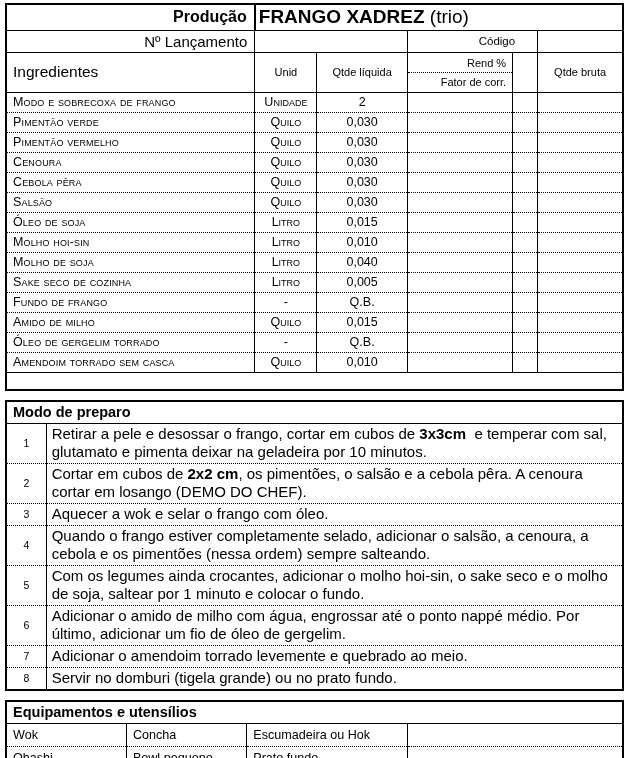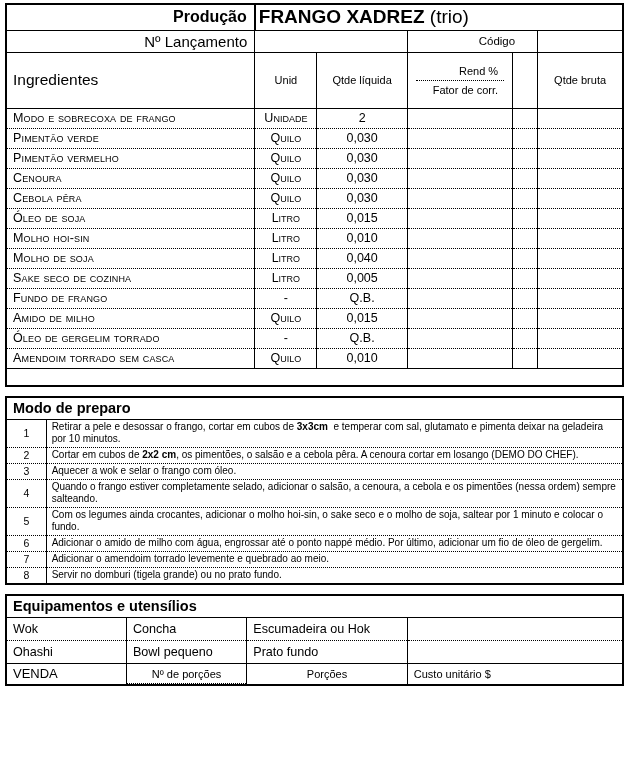--- a/index.html
+++ b/index.html
@@ -79,21 +79,21 @@
     font-size: 15.5px;
     padding-left: 6px;
   }
   .cell-colhead {
     text-align: center;
     font-size: 11px;
   }
 
   
   .cell-split {
-    padding: 8px;
+    padding: 0;
   }
   .cell-split .sub {
     height: 19px;
     line-height: 19px;
     text-align: right;
     font-size: 11px;
     padding-right: 6px;
     box-sizing: border-box;
   }
   .cell-split .sub.top {
@@ -141,21 +141,21 @@
     padding-left: 6px;
   }
   .step-num {
     text-align: center;
     font-size: 10.5px;
     border-right: 1px solid #000;
     border-bottom: 1px dotted #000;
     border-top: none;
   }
   .step-text {
-    font-size: 10px;
+    font-size: 15px;
     line-height: 1.2;
     padding: 1px 5px 2px 5px;
     border-bottom: 1px dotted #000;
     border-top: none;
     border-left: none;
   }
   .step-row.last .step-num,
   .step-row.last .step-text { border-bottom: 1px solid #000; }
   .step-text b { font-weight: bold; }
 
@@ -261,20 +261,28 @@
         </tr>
         <tr class="row-ing">
           <td class="ing-name">Cebola pêra</td>
           <td class="ing-unit">Quilo</td>
           <td class="ing-qty">0,030</td>
           <td class="ing-blank"></td>
           <td class="ing-blank"></td>
           <td class="ing-blank"></td>
         </tr>
         <tr class="row-ing">
+          <td class="ing-name">Salsão</td>
+          <td class="ing-unit">Quilo</td>
+          <td class="ing-qty">0,030</td>
+          <td class="ing-blank"></td>
+          <td class="ing-blank"></td>
+          <td class="ing-blank"></td>
+        </tr>
+        <tr class="row-ing">
           <td class="ing-name">Óleo de soja</td>
           <td class="ing-unit">Litro</td>
           <td class="ing-qty">0,015</td>
           <td class="ing-blank"></td>
           <td class="ing-blank"></td>
           <td class="ing-blank"></td>
         </tr>
         <tr class="row-ing">
           <td class="ing-name">Molho hoi-sin</td>
           <td class="ing-unit">Litro</td>

